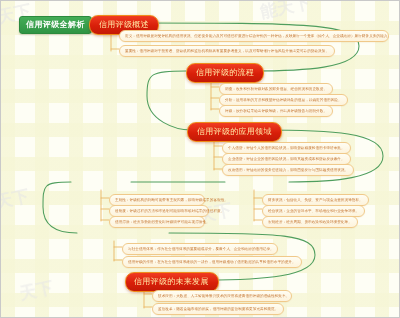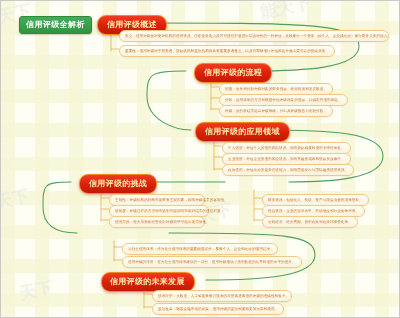--- a/index.html
+++ b/index.html
@@ -25,24 +25,23 @@
   .root{
     background:linear-gradient(180deg,#44ac57 0%,#2f9444 100%);
     color:#ffffff;border:1px solid #2b8a3e;border-radius:3px;
     font-size:8px;font-weight:bold;letter-spacing:.4px;
     padding:3px 6px;line-height:10px;
     box-shadow:0 1px 2px rgba(0,0,0,.18);
   }
   .topic{
     background:linear-gradient(180deg,#f03b21 0%,#d81f09 55%,#c41a06 100%);
     color:#ffe9a8;border:1.4px solid #ef8d1c;border-radius:9px;
-    font-size:8px;font-weight:bold;letter-spacing:.3px;
+    font-size:8px;font-weight:normal;letter-spacing:.3px;
     padding:4px 9px;line-height:10px;
     box-shadow:0 1px 3px rgba(150,30,10,.35);
-    margin-left:8px;
   }
   .leaf{
     background:linear-gradient(180deg,#fffdf2 0%,#fdf3dc 100%);
     color:#c2702a;border:.9px solid #f0c98a;border-radius:7px;
     font-size:3.6px;letter-spacing:.05px;line-height:6px;
     padding:2px 5px;
     box-shadow:0 .5px 1px rgba(200,150,80,.16);
   }
 </style>
 </head>
@@ -94,25 +93,24 @@
 
   <div class="node topic" style="left:186px;top:121px;">信用评级的应用领域</div>
   <div class="node leaf" style="left:221px;top:141px;max-width:176px;">个人信贷：评估个人的信用风险状况，影响贷款额度和信用卡申请审批。</div>
   <div class="node leaf" style="left:221px;top:152px;max-width:176px;">企业信贷：评估企业的信用风险状况，影响其融资成本和贷款发放条件。</div>
   <div class="node leaf" style="left:221px;top:163px;max-width:178px;">政府信用：评估政府的债务偿还能力，影响国债发行与国际融资信用状况。</div>
 
   <div class="node leaf" style="left:261px;top:193px;max-width:136px;">财务状况：包括收入、负债、资产与现金流量状况等指标。</div>
   <div class="node leaf" style="left:261px;top:204px;max-width:132px;">经营状况：企业的管理水平、市场地位和行业竞争环境。</div>
   <div class="node leaf" style="left:261px;top:215px;max-width:130px;">宏观经济：经济周期、货币政策和政策环境变化等。</div>
 
-  <div class="node topic" style="left:70px;top:173px;">信用评级的挑战</div>
   <div class="node leaf" style="left:108px;top:193px;max-width:96px;">主观性：评级机构的判断可能带有主观因素，影响评级结果的客观性。</div>
   <div class="node leaf" style="left:108px;top:204px;max-width:100px;">透明度：评级过程的方法和不透明可能影响市场对结果的信任程度。</div>
   <div class="node leaf" style="left:108px;top:215px;max-width:96px;">信用滞后：经济形势剧烈变化时评级调整可能出现滞后性。</div>
 
   <div class="node leaf" style="left:121px;top:242px;max-width:156px;">与社会信用体系：作为社会信用体系的重要组成部分，覆盖个人、企业和政府的信用记录。</div>
   <div class="node leaf" style="left:121px;top:255px;max-width:180px;">信用评级的作用：在为社会信用体系建设的一部分，信用评级推动了信用数据的共享和信用水平的提升。</div>
 
-  <div class="node topic" style="left:92px;top:271px;padding-left:8px;">信用评级的未来发展</div>
+  <div class="node topic" style="left:124px;top:271px;padding-left:8px;">信用评级的未来发展</div>
   <div class="node leaf" style="left:151px;top:289px;max-width:140px;">技术应用：大数据、人工智能等新兴技术的应用将提高信用评级的准确性和效率。</div>
   <div class="node leaf" style="left:151px;top:302px;max-width:142px;">监管改革：随着金融市场的发展，信用评级的监管制度将更加完善和规范。</div>
 
 </div>
 
 </body></html>

